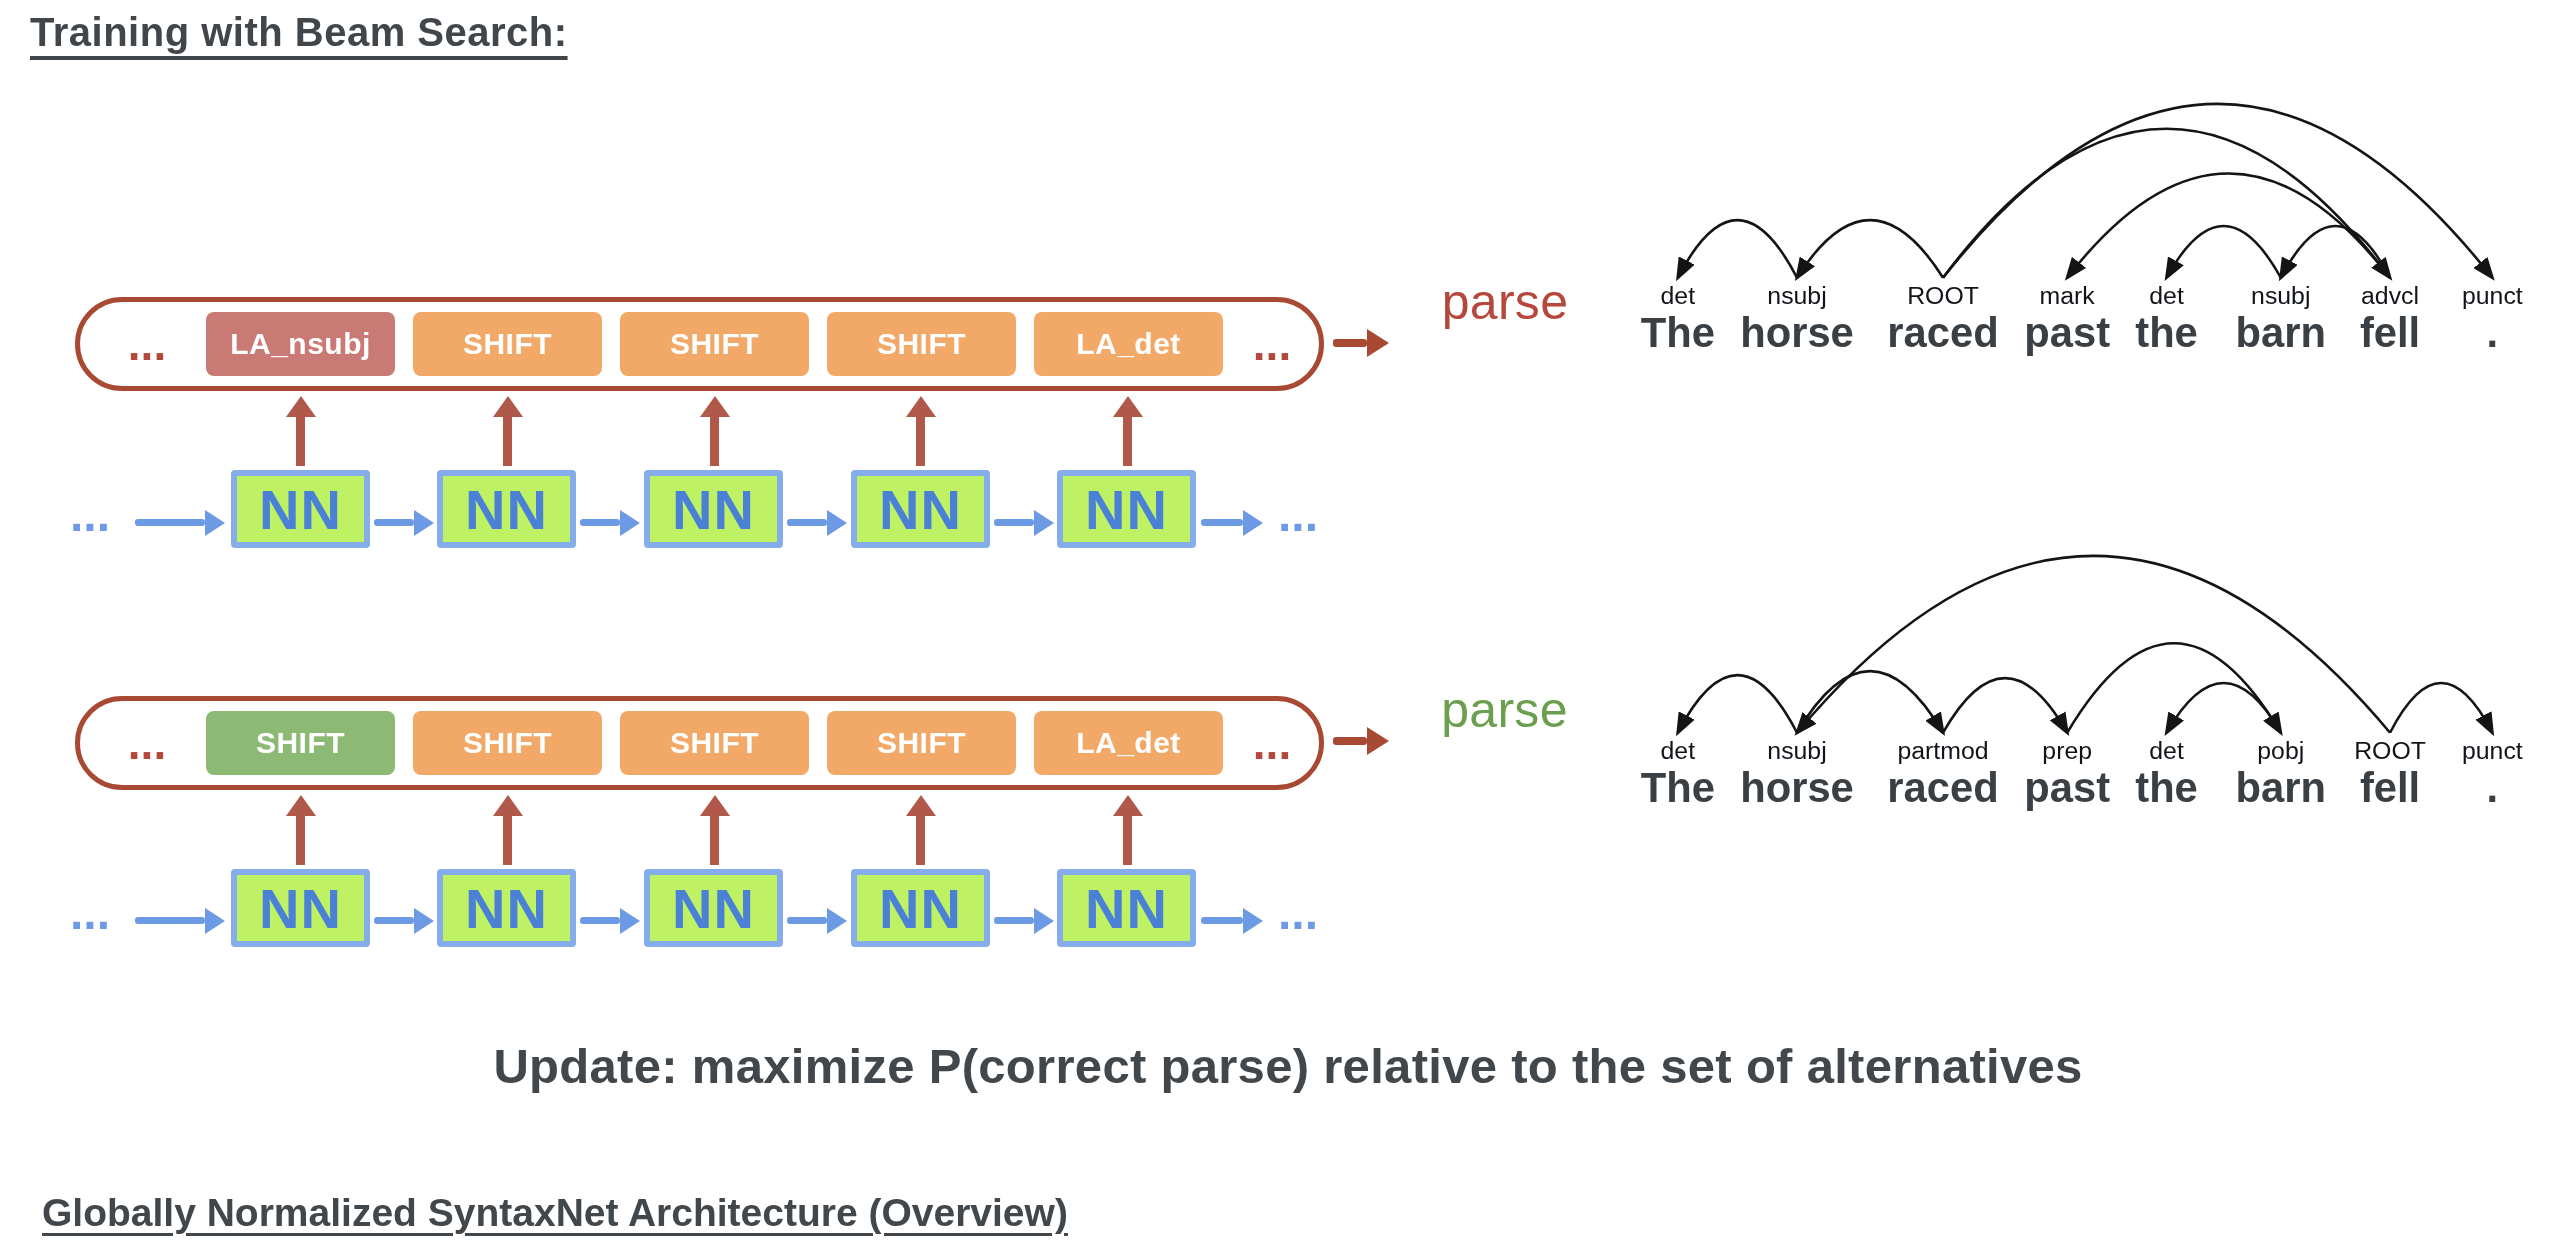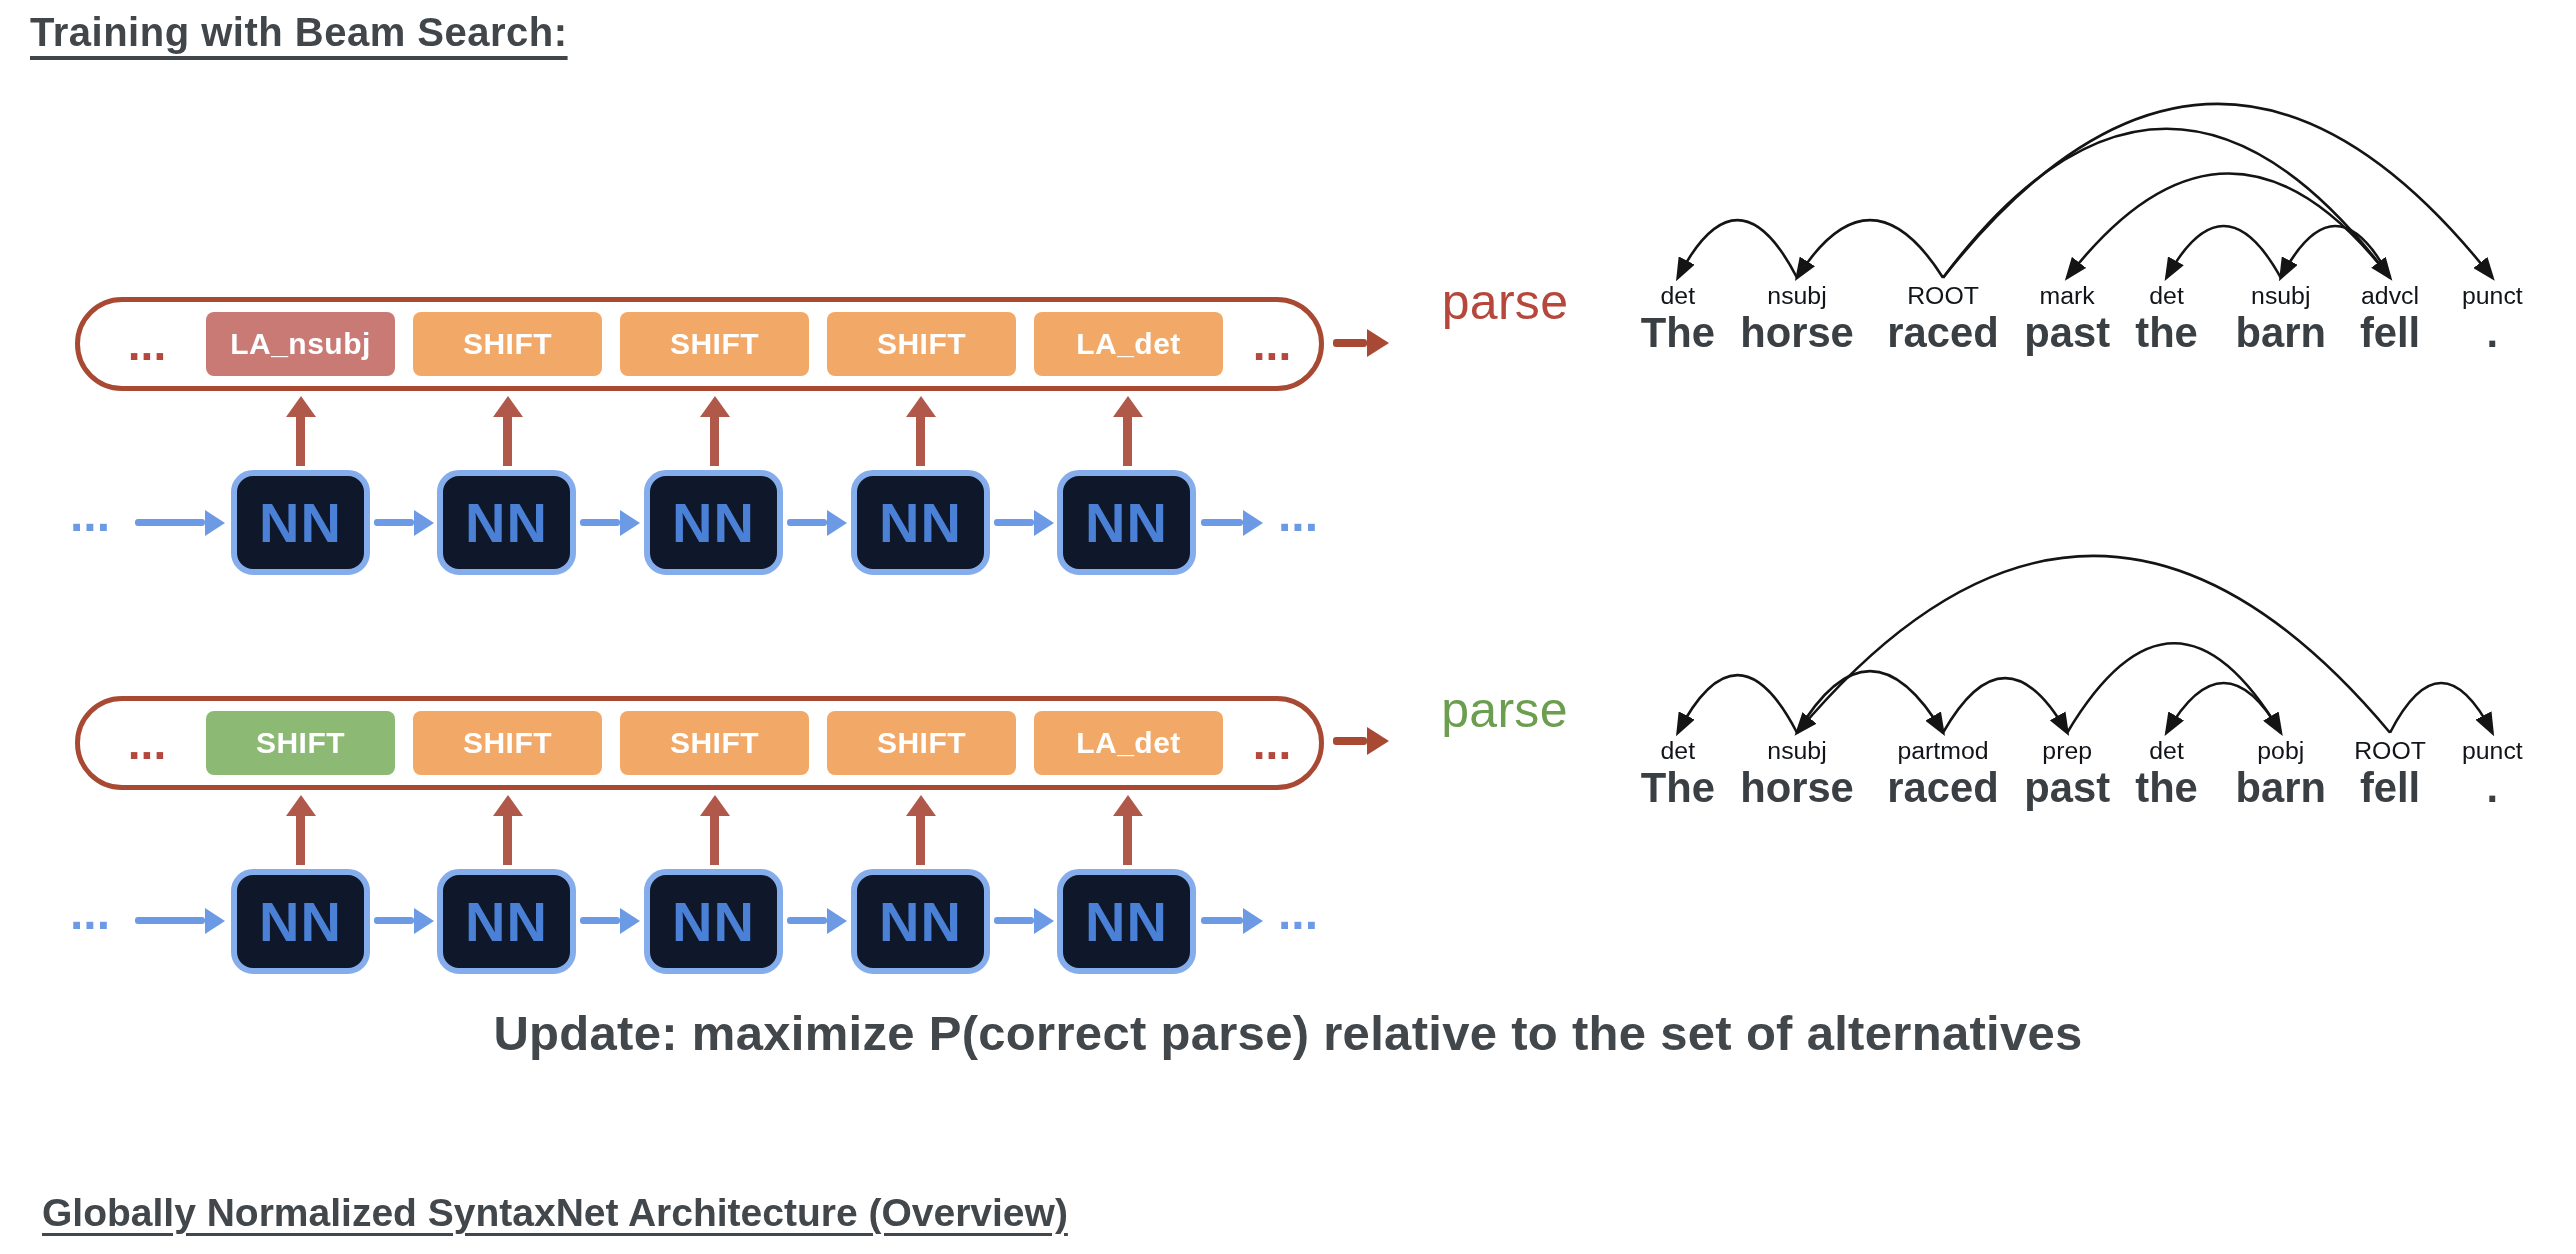--- a/index.html
+++ b/index.html
@@ -58,29 +58,29 @@
   }
 
   .varrow{position:absolute;width:9px;background:var(--red-arrow);}
   .varrow::before{
     content:'';position:absolute;top:-20px;left:50%;transform:translateX(-50%);
     border-left:15px solid transparent;border-right:15px solid transparent;
     border-bottom:21px solid var(--red-arrow);
   }
 
   .nn{
-    position:absolute;width:139px;height:105px;box-sizing:border-box;background:#0f172a;
-    border:6px solid var(--blue-border);border-radius:22px;
+    position:absolute;width:139px;height:78px;box-sizing:border-box;background:#bef264;
+    border:6px solid var(--blue-border);border-radius:4px;
     display:flex;align-items:center;justify-content:center;
     font-size:56px;font-weight:bold;color:var(--blue-text);letter-spacing:1px;
   }
   .bdots{position:absolute;font-size:48px;font-weight:bold;color:var(--blue-arrow);line-height:40px;}
 
   .update-note{
-    position:absolute;left:0;top:1005px;width:2576px;text-align:center;
+    position:absolute;left:0;top:1038px;width:2576px;text-align:center;
     font-size:49px;font-weight:bold;color:var(--dark-text);letter-spacing:0.3px;
   }
   .footer{
     position:absolute;left:42px;top:1191px;
     font-size:39px;font-weight:bold;color:var(--dark-text);
     text-decoration:underline;text-decoration-thickness:3px;text-underline-offset:7px;
   }
 
   .parse-svg{position:absolute;overflow:visible;}
   .dep-arc{stroke:#141414;stroke-width:2.6;fill:none;}

